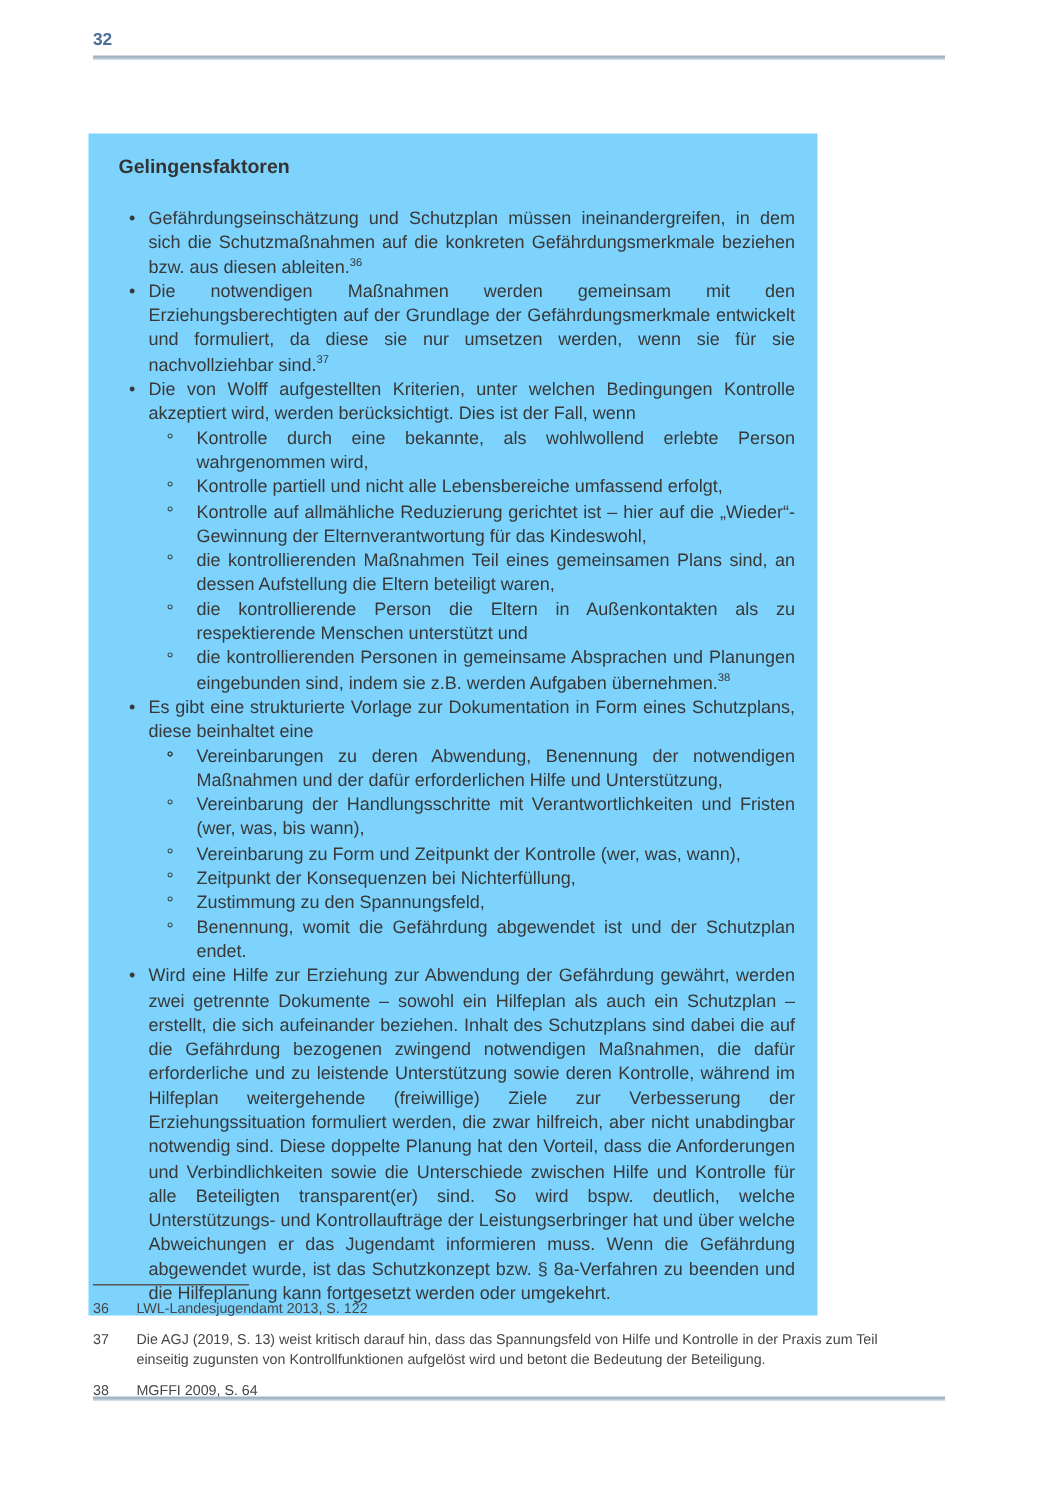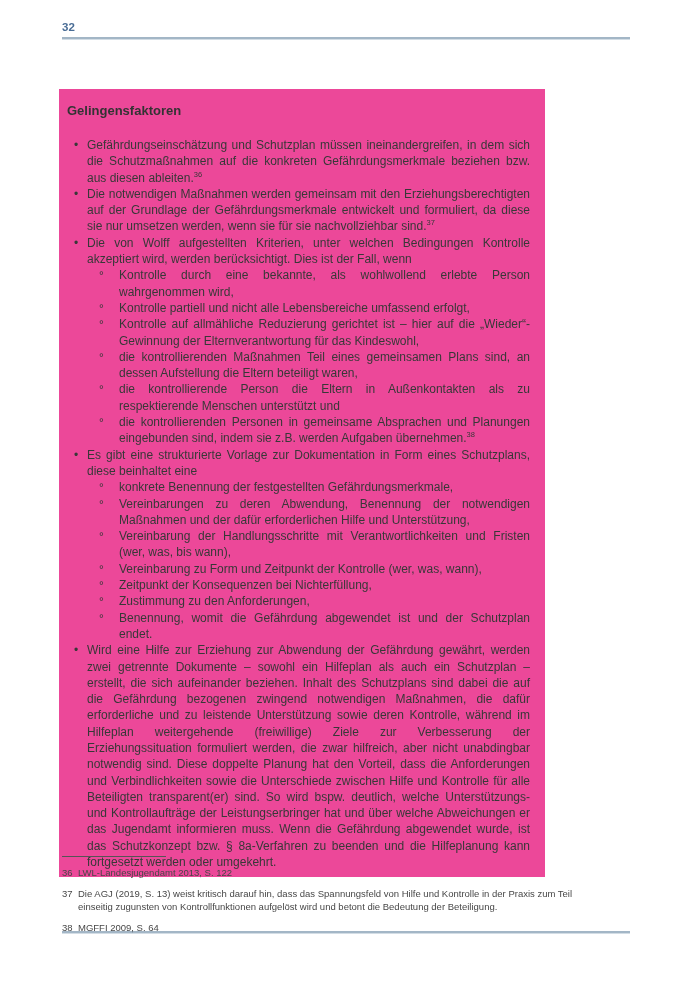--- a/index.html
+++ b/index.html
@@ -32,22 +32,22 @@
   .rule.top { top: 37px; }
   .rule.bottom { top: 931px; }
 
   
   .box {
     position: absolute;
     left: 59px;
     top: 89px;
     width: 486px;
     box-sizing: border-box;
-    background: #ec4899;
-    padding: 14px 15px 7px 8px;
+    background: #7dd3fc;
+    padding: 14px 15px 7px 20px;
   }
   .box-heading {
     font-size: 13px;
     line-height: 16px;
     font-weight: bold;
     margin: 0 0 18px 0;
     color: #333333;
   }
   .li1 {
     position: relative;
@@ -97,21 +97,21 @@
     display: flex;
     align-items: flex-start;
     font-size: 9.5px;
     line-height: 13px;
     margin-bottom: 8px;
   }
   .fn-num {
     flex: 0 0 auto;
     min-width: 16px;
   }
-  .fn-text { max-width: 514px; }
+  .fn-text { max-width: 514px; margin-left: 13px; }
 
   .flow { position: absolute; left: 0; top: 0; right: 0; }
   .spacer-box { height: 843px; } 
 </style>
 </head>
 <body>
 
 <div class="page">
 
   <div class="pagenum">32</div>
@@ -148,36 +148,36 @@
       <span class="marker2">°</span><span>die kontrollierende Person die Eltern in Außenkontakten als zu respektierende Menschen unterstützt und</span>
     </div>
     <div class="li2">
       <span class="marker2">°</span><span>die kontrollierenden Personen in gemeinsame Absprachen und Planungen eingebunden sind, indem sie z.B. werden Aufgaben übernehmen.</span><sup class="fnref">38</sup>
     </div>
 
     <div class="li1">
       <span class="marker1">•</span><span>Es gibt eine strukturierte Vorlage zur Dokumentation in Form eines Schutzplans, diese beinhaltet eine</span>
     </div>
     <div class="li2">
-      <span class="marker2">°</span><span>konkrete Benennung der festgestellten Gefährdungsmerkmale,</span>
+      <span class="marker2">°</span>
     </div>
     <div class="li2">
       <span class="marker2">°</span><span>Vereinbarungen zu deren Abwendung, Benennung der notwendigen Maßnahmen und der dafür erforderlichen Hilfe und Unterstützung,</span>
     </div>
     <div class="li2">
       <span class="marker2">°</span><span>Vereinbarung der Handlungsschritte mit Verantwortlichkeiten und Fristen (wer, was, bis wann),</span>
     </div>
     <div class="li2">
       <span class="marker2">°</span><span>Vereinbarung zu Form und Zeitpunkt der Kontrolle (wer, was, wann),</span>
     </div>
     <div class="li2">
       <span class="marker2">°</span><span>Zeitpunkt der Konsequenzen bei Nichterfüllung,</span>
     </div>
     <div class="li2">
-      <span class="marker2">°</span><span>Zustimmung zu den Anforderungen,</span>
+      <span class="marker2">°</span><span>Zustimmung zu den Spannungsfeld,</span>
     </div>
     <div class="li2">
       <span class="marker2">°</span><span>Benennung, womit die Gefährdung abgewendet ist und der Schutzplan endet.</span>
     </div>
 
     <div class="li1">
       <span class="marker1">•</span><span>Wird eine Hilfe zur Erziehung zur Abwendung der Gefährdung gewährt, werden zwei getrennte Dokumente – sowohl ein Hilfeplan als auch ein Schutzplan – erstellt, die sich aufeinander beziehen. Inhalt des Schutzplans sind dabei die auf die Gefährdung bezogenen zwingend notwendigen Maßnahmen, die dafür erforderliche und zu leistende Unterstützung sowie deren Kontrolle, während im Hilfeplan weitergehende (freiwillige) Ziele zur Verbesserung der Erziehungssituation formuliert werden, die zwar hilfreich, aber nicht unabdingbar notwendig sind. Diese doppelte Planung hat den Vorteil, dass die Anforderungen und Verbindlichkeiten sowie die Unterschiede zwischen Hilfe und Kontrolle für alle Beteiligten transparent(er) sind. So wird bspw. deutlich, welche Unterstützungs- und Kontrollaufträge der Leistungserbringer hat und über welche Abweichungen er das Jugendamt informieren muss. Wenn die Gefährdung abgewendet wurde, ist das Schutzkonzept bzw. § 8a-Verfahren zu beenden und die Hilfeplanung kann fortgesetzt werden oder umgekehrt.</span>
     </div>
   </div>
 

